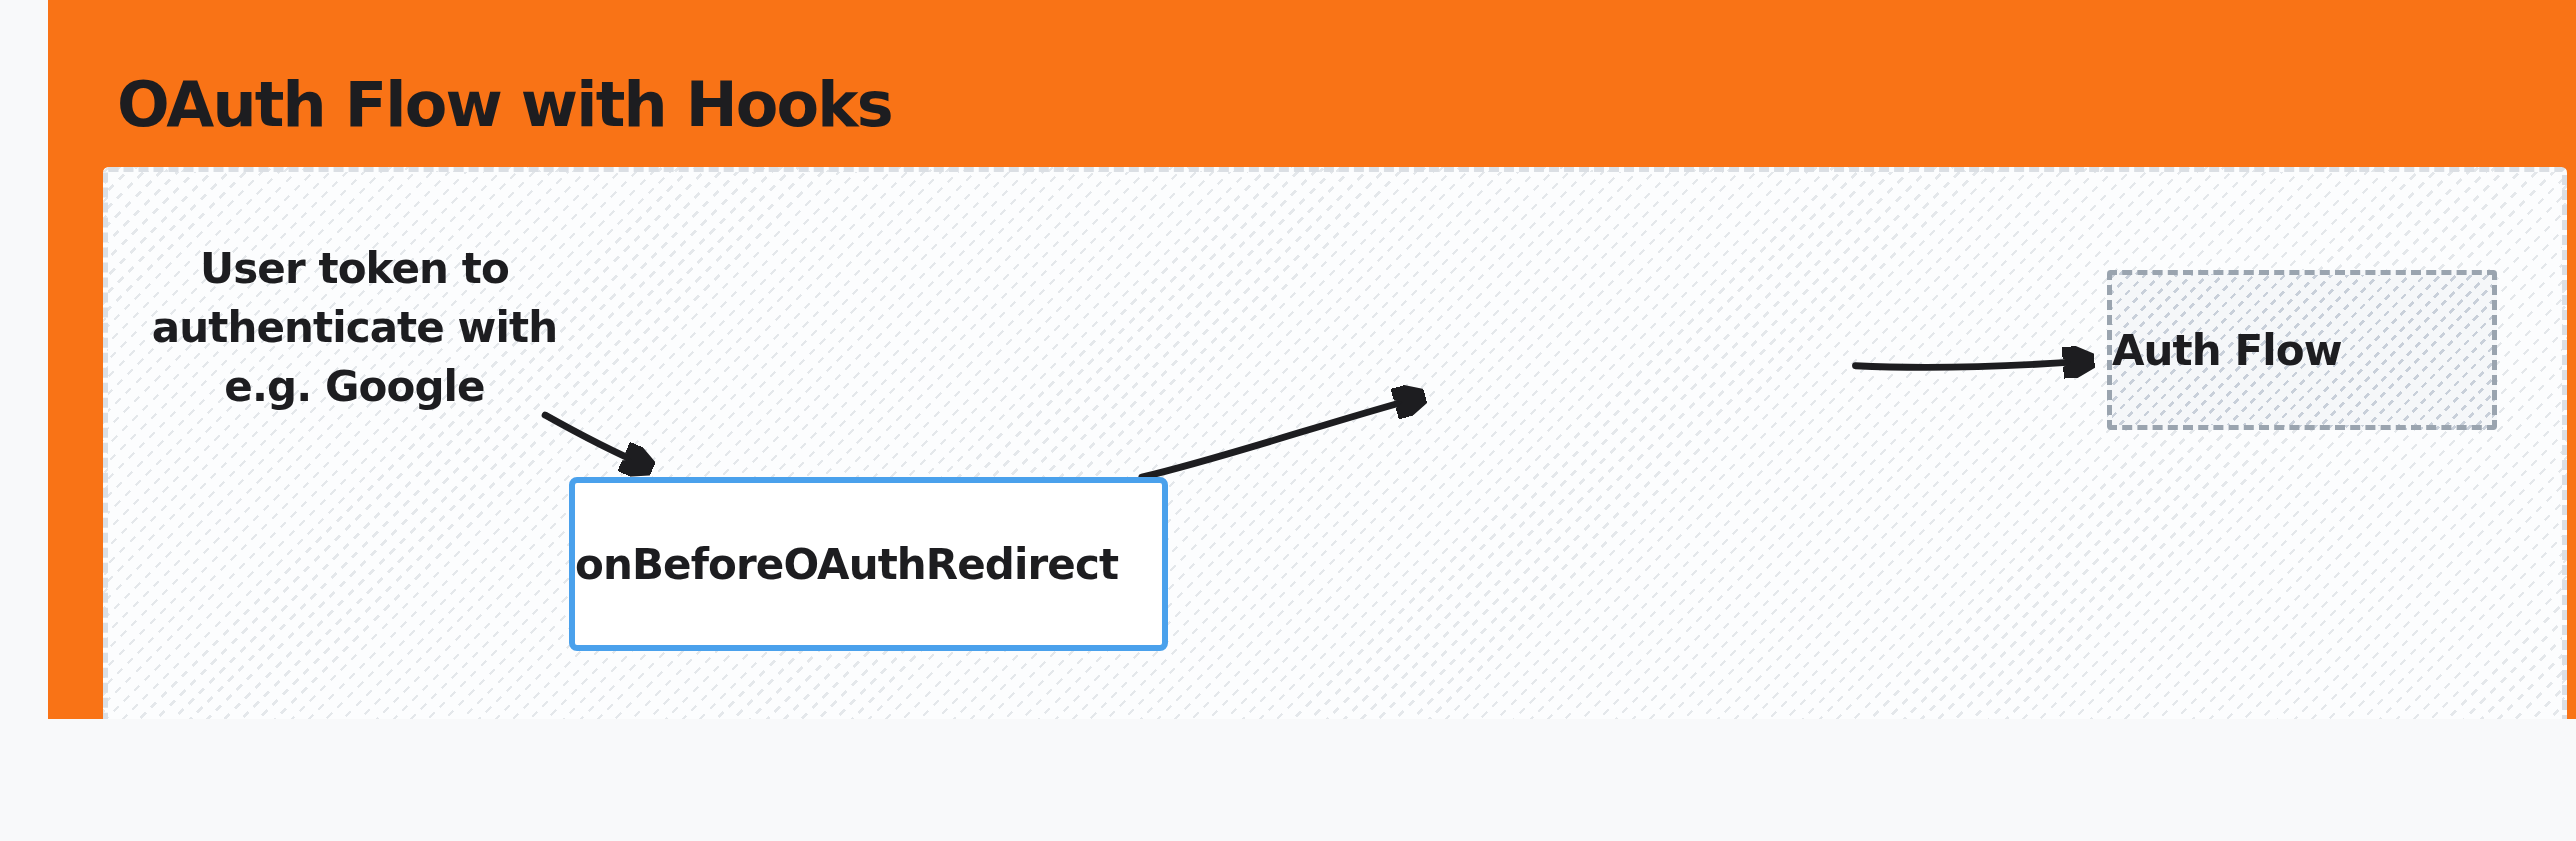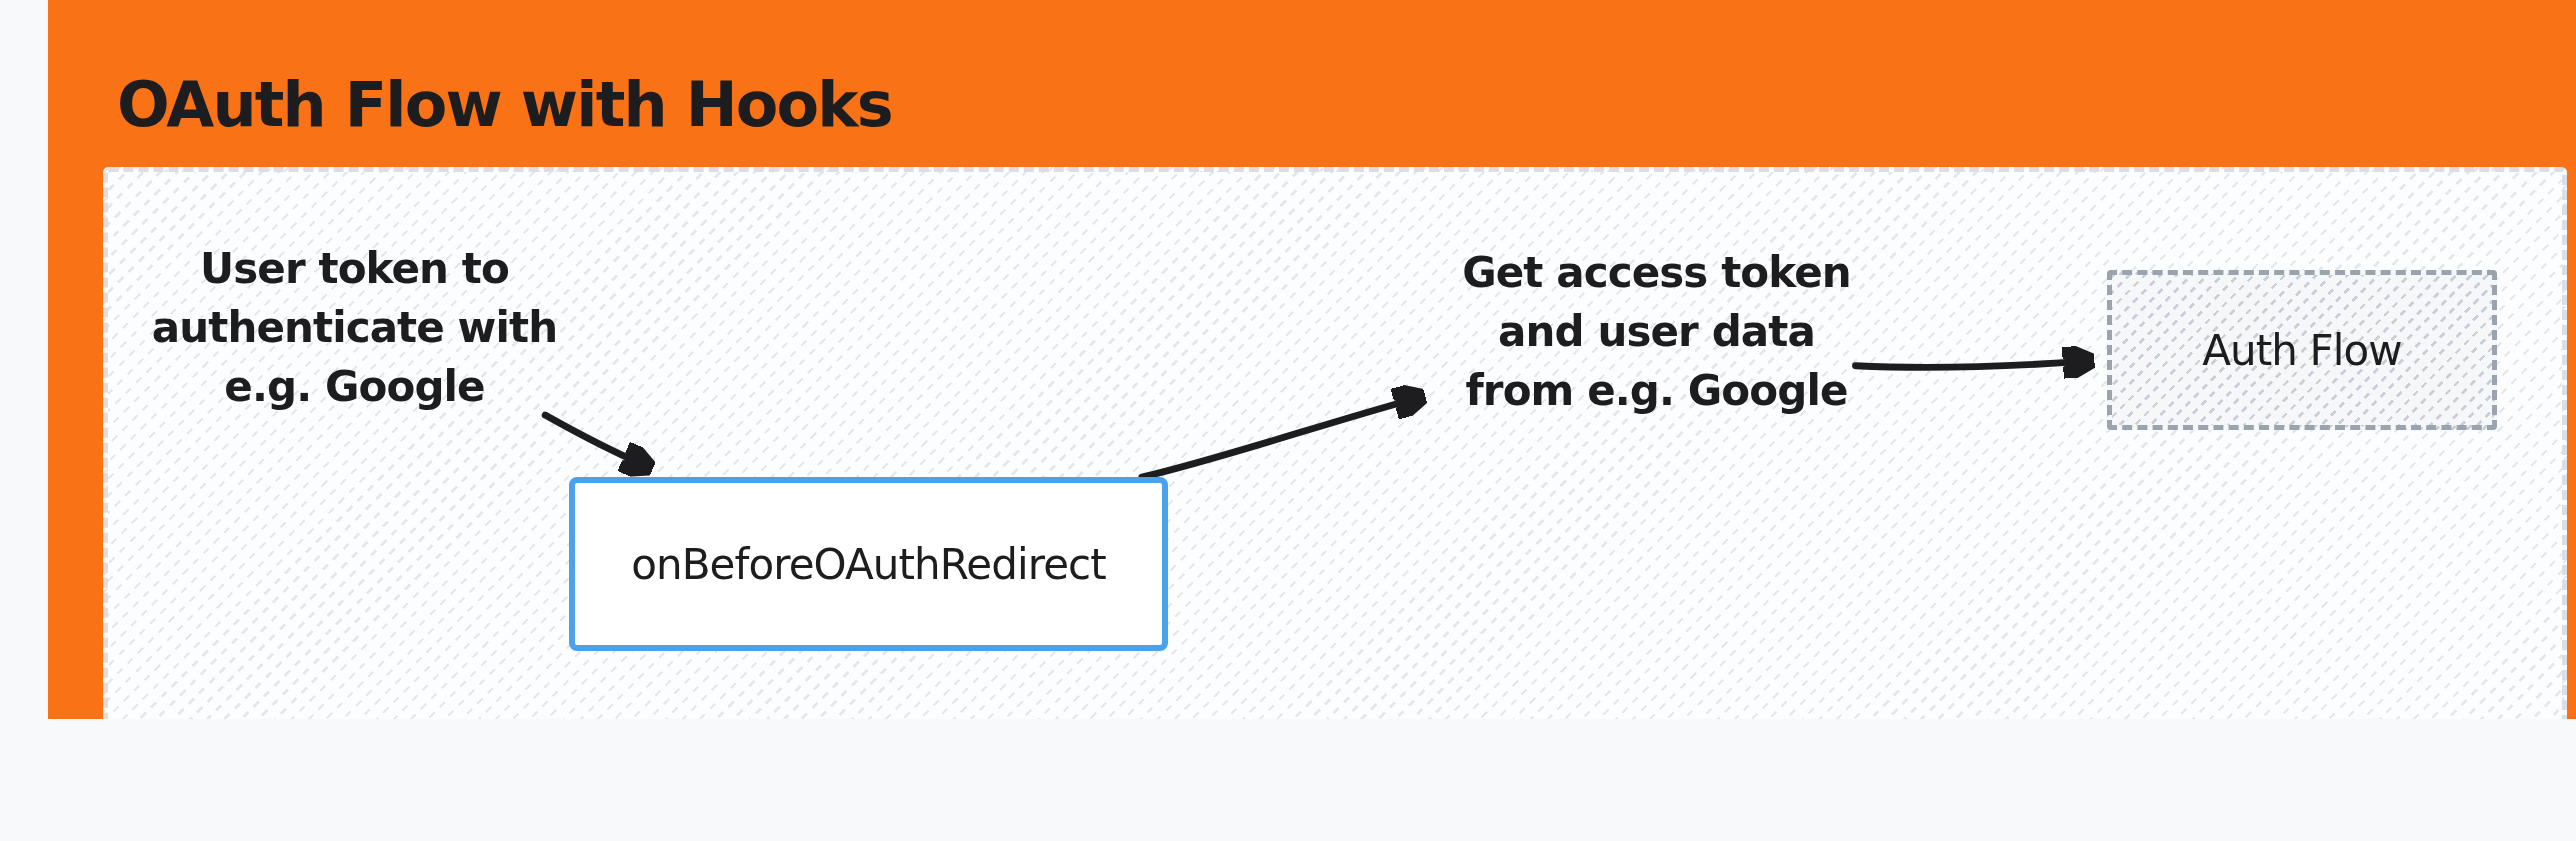--- a/index.html
+++ b/index.html
@@ -52,23 +52,23 @@
     letter-spacing: -0.9px;
     color: #1d1d20;
   }
   .tb-user  { left: 69px;   top: 239px; }
   .tb-token { left: 1371px; top: 243px; }
   .node {
     position: absolute;
     box-sizing: border-box;
     display: flex;
     align-items: center;
-    justify-content: center;
+    justify-content: flex-start;
     font-size: 42px;
-    font-weight: 400;
+    font-weight: 700;
     letter-spacing: -0.9px;
     color: #1d1d20;
     white-space: nowrap;
   }
   .node-hook {
     left: 521px;
     top: 477px;
     width: 599px;
     height: 174px;
     background: #ffffff;
@@ -112,25 +112,20 @@
   <h1 class="title">OAuth Flow with Hooks</h1>
 
   <div class="frame"></div>
 
   <div class="text-block tb-user">
     <div>User token to</div>
     <div>authenticate with</div>
     <div>e.g. Google</div>
   </div>
 
-  <div class="text-block tb-token">
-    <div>Get access token</div>
-    <div>and user data</div>
-    <div>from e.g. Google</div>
-  </div>
 
   <svg class="arrows" viewBox="0 0 2819 921">
     <defs>
       <marker id="ah" viewBox="0 0 14 14" refX="11" refY="7" markerWidth="4.6" markerHeight="4.6" orient="auto" markerUnits="strokeWidth">
         <path d="M2,2 L12,7 L2,12" fill="none" stroke="#1d1d20" stroke-width="2" stroke-linecap="round" stroke-linejoin="round"></path>
       </marker>
     </defs>
     <path d="M544,454 C585,477 620,495 655,510" marker-end="url(#ah)"></path>
     <path d="M1197,522 C1290,500 1400,462 1500,435" marker-end="url(#ah)"></path>
     <path d="M1978,400 C2060,404 2160,400 2232,395" marker-end="url(#ah)"></path>

